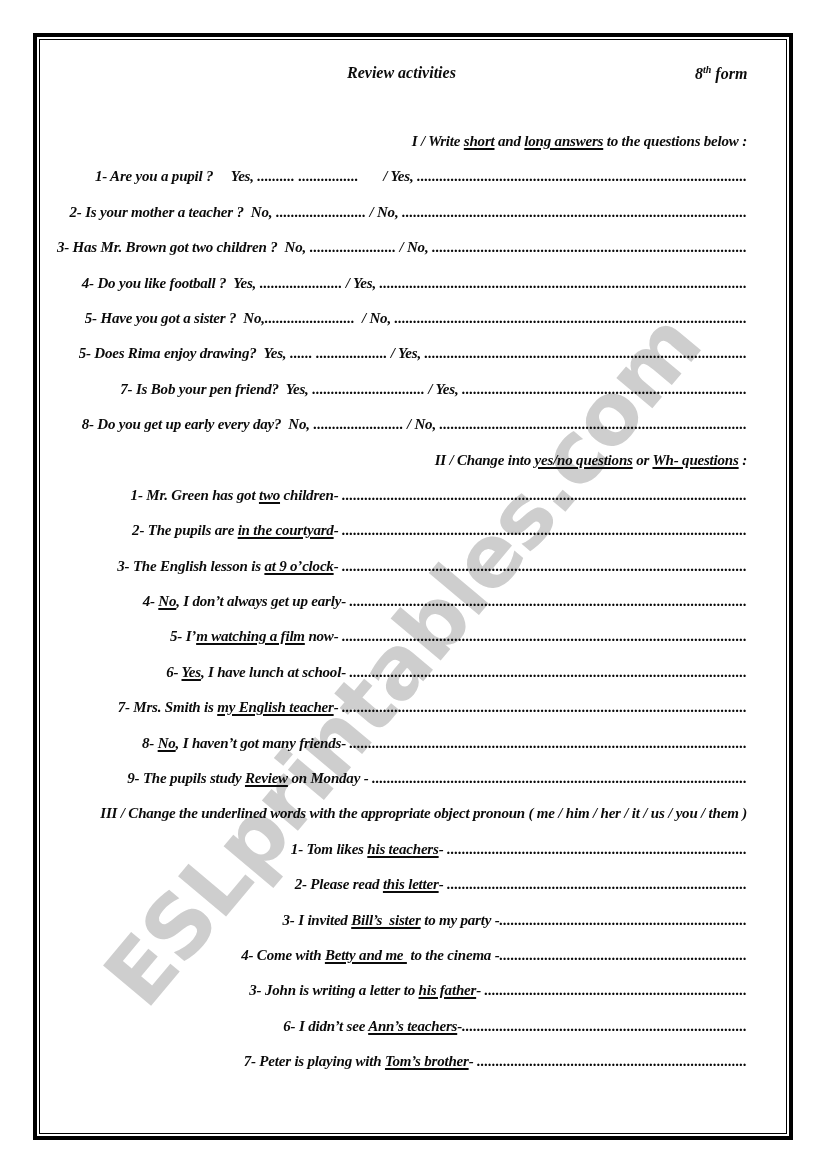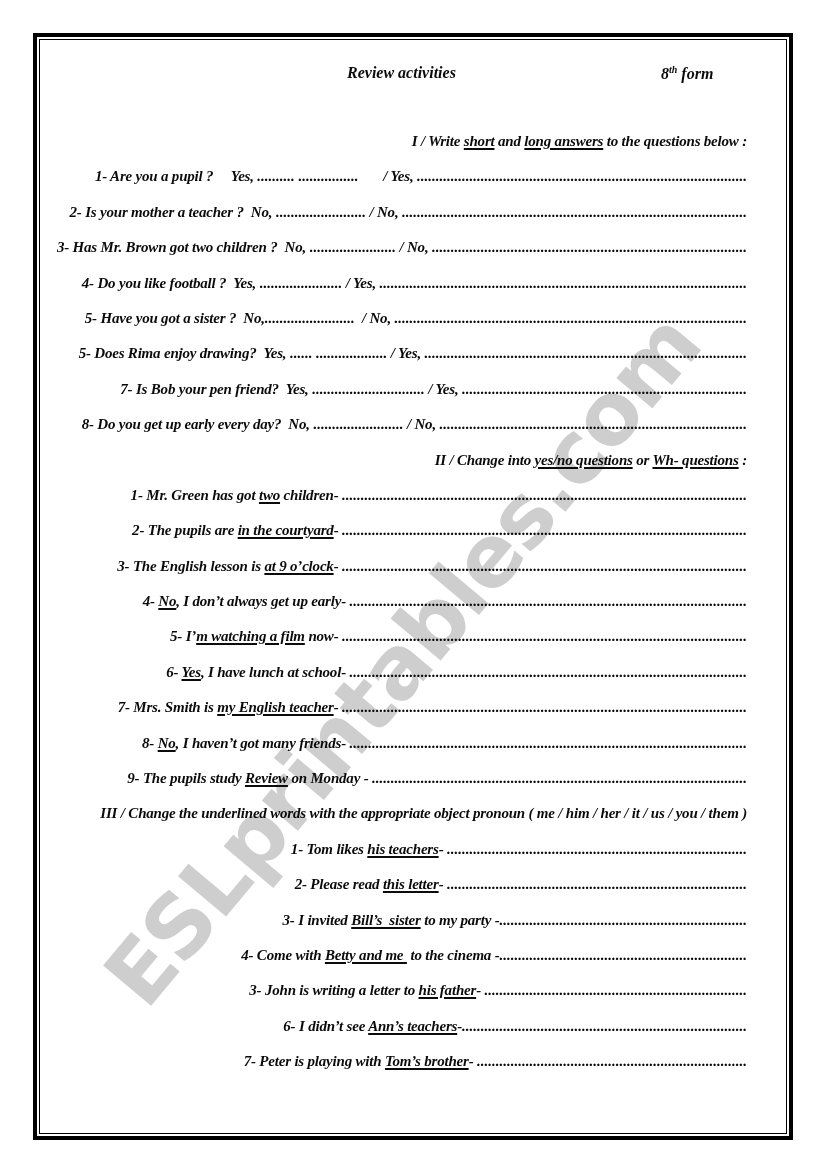--- a/index.html
+++ b/index.html
@@ -39,21 +39,21 @@
     font-size:86px;
     letter-spacing:-2px;
     color:#c2c2c2;
     opacity:.8;
     white-space:nowrap;
     z-index:0;
     pointer-events:none;
   }
   .header{position:absolute;left:0;top:64px;width:100%;height:28px;z-index:2;font-size:16px;margin-left:22px;}
   .doc-title{position:absolute;left:325px;top:0;}
-  .form-label{position:absolute;left:639px;top:0;}
+  .form-label{position:absolute;left:673px;top:0;}
   .form-label sup{font-size:10px;}
   .content{
     position:absolute;
     left:45px;top:131px;
     width:702px;height:992px;
     overflow:hidden;
     z-index:2;
     font-size:15px;
     letter-spacing:-0.2px;
   }

